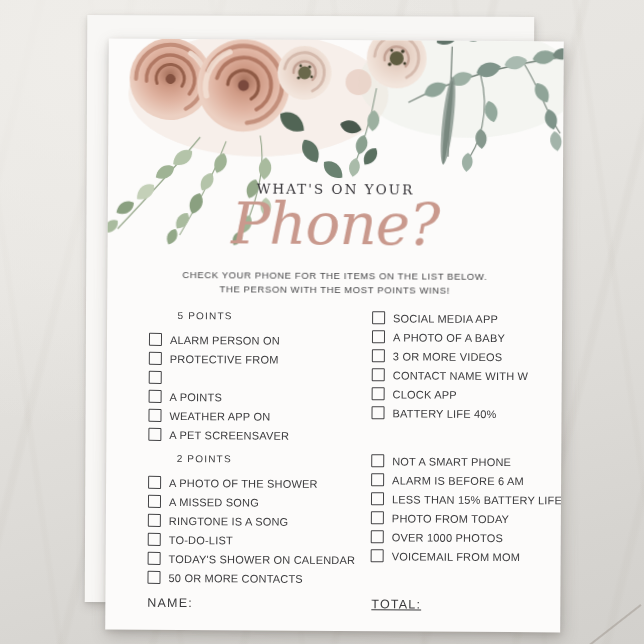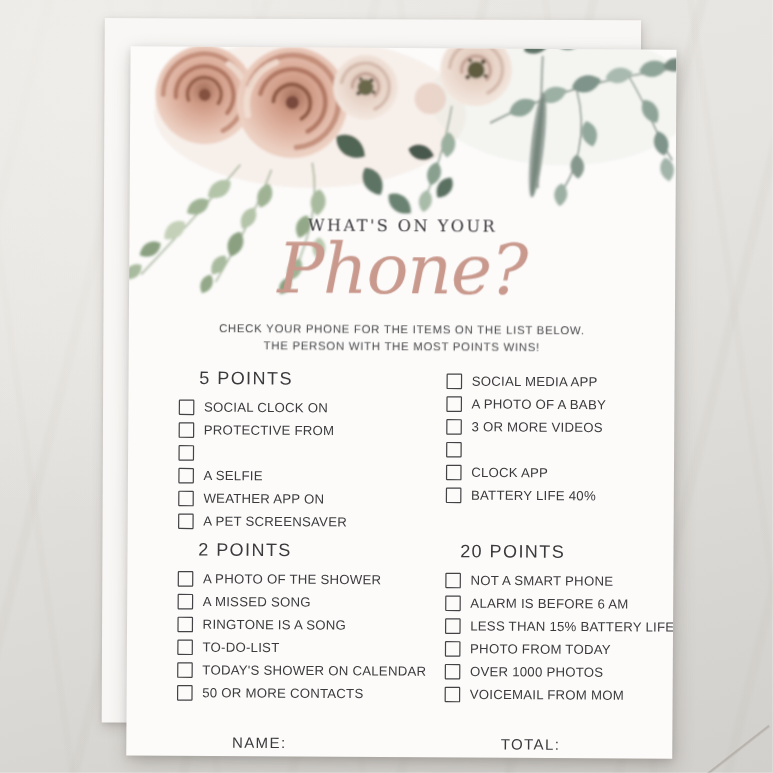--- a/index.html
+++ b/index.html
@@ -37,34 +37,34 @@
   .instructions{
     position:absolute;left:0;top:229px;width:100%;text-align:center;
     font-size:9.5px;letter-spacing:.6px;line-height:13.5px;color:#464648;
   }
   .section{position:absolute;width:215px;}
   .s0{left:42px;top:268px;}
   .s1{left:265px;top:268px;}
   .s2{left:42px;top:411px;}
   .s3{left:265px;top:411px;}
   .pts{
-    width:112px;text-align:center;font-size:15px;letter-spacing:1.2px;
+    width:112px;text-align:center;font-size:10px;letter-spacing:1.2px;
     color:#3a3a3c;line-height:18px;margin-bottom:5px;white-space:nowrap;
   }
   .row{display:flex;align-items:center;height:19px;}
   .cb{
     width:11px;height:11px;border:1.2px solid #434345;border-radius:1px;
     margin-right:8px;flex:0 0 auto;background:transparent;
   }
   .lbl{font-size:11px;letter-spacing:.2px;color:#3a3a3c;white-space:nowrap;}
   .footer-label{
-    position:absolute;top:573px;font-size:12.5px;letter-spacing:1.2px;color:#3a3a3c;white-space:nowrap;margin-left:46px;
+    position:absolute;top:557px;font-size:12.5px;letter-spacing:1.2px;color:#3a3a3c;white-space:nowrap;
   }
   .fname{left:42px;}
-  .ftotal{left:266px;}
+  .ftotal{left:266px;text-decoration:underline;}
 </style>
 </head>
 <body>
 
 <div class="vein"></div>
 
 <div class="card back-card"></div>
 
 <div class="card front-card">
 
@@ -195,32 +195,32 @@
 
   <div class="instructions">
     <div>CHECK YOUR PHONE FOR THE ITEMS ON THE LIST BELOW.</div>
     <div>THE PERSON WITH THE MOST POINTS WINS!</div>
   </div>
 
   <div class="section s0">
     <div class="pts">5 POINTS</div>
     <div class="row">
         <span class="cb"></span>
-        <span class="lbl">SOCIAL CLOCK ON</span>
+        <span class="lbl">ALARM PERSON ON</span>
       </div>
     <div class="row">
         <span class="cb"></span>
         <span class="lbl">PROTECTIVE FROM</span>
       </div>
     <div class="row">
         <span class="cb"></span>
       </div>
     <div class="row">
         <span class="cb"></span>
-        <span class="lbl">A SELFIE</span>
+        <span class="lbl">A POINTS</span>
       </div>
     <div class="row">
         <span class="cb"></span>
         <span class="lbl">WEATHER APP ON</span>
       </div>
     <div class="row">
         <span class="cb"></span>
         <span class="lbl">A PET SCREENSAVER</span>
       </div>
   </div>
@@ -233,20 +233,21 @@
     <div class="row">
         <span class="cb"></span>
         <span class="lbl">A PHOTO OF A BABY</span>
       </div>
     <div class="row">
         <span class="cb"></span>
         <span class="lbl">3 OR MORE VIDEOS</span>
       </div>
     <div class="row">
         <span class="cb"></span>
+        <span class="lbl">CONTACT NAME WITH W</span>
       </div>
     <div class="row">
         <span class="cb"></span>
         <span class="lbl">CLOCK APP</span>
       </div>
     <div class="row">
         <span class="cb"></span>
         <span class="lbl">BATTERY LIFE 40%</span>
       </div>
   </div>
@@ -273,21 +274,20 @@
         <span class="cb"></span>
         <span class="lbl">TODAY'S SHOWER ON CALENDAR</span>
       </div>
     <div class="row">
         <span class="cb"></span>
         <span class="lbl">50 OR MORE CONTACTS</span>
       </div>
   </div>
 
   <div class="section s3">
-    <div class="pts">20 POINTS</div>
     <div class="row">
         <span class="cb"></span>
         <span class="lbl">NOT A SMART PHONE</span>
       </div>
     <div class="row">
         <span class="cb"></span>
         <span class="lbl">ALARM IS BEFORE 6 AM</span>
       </div>
     <div class="row">
         <span class="cb"></span>

